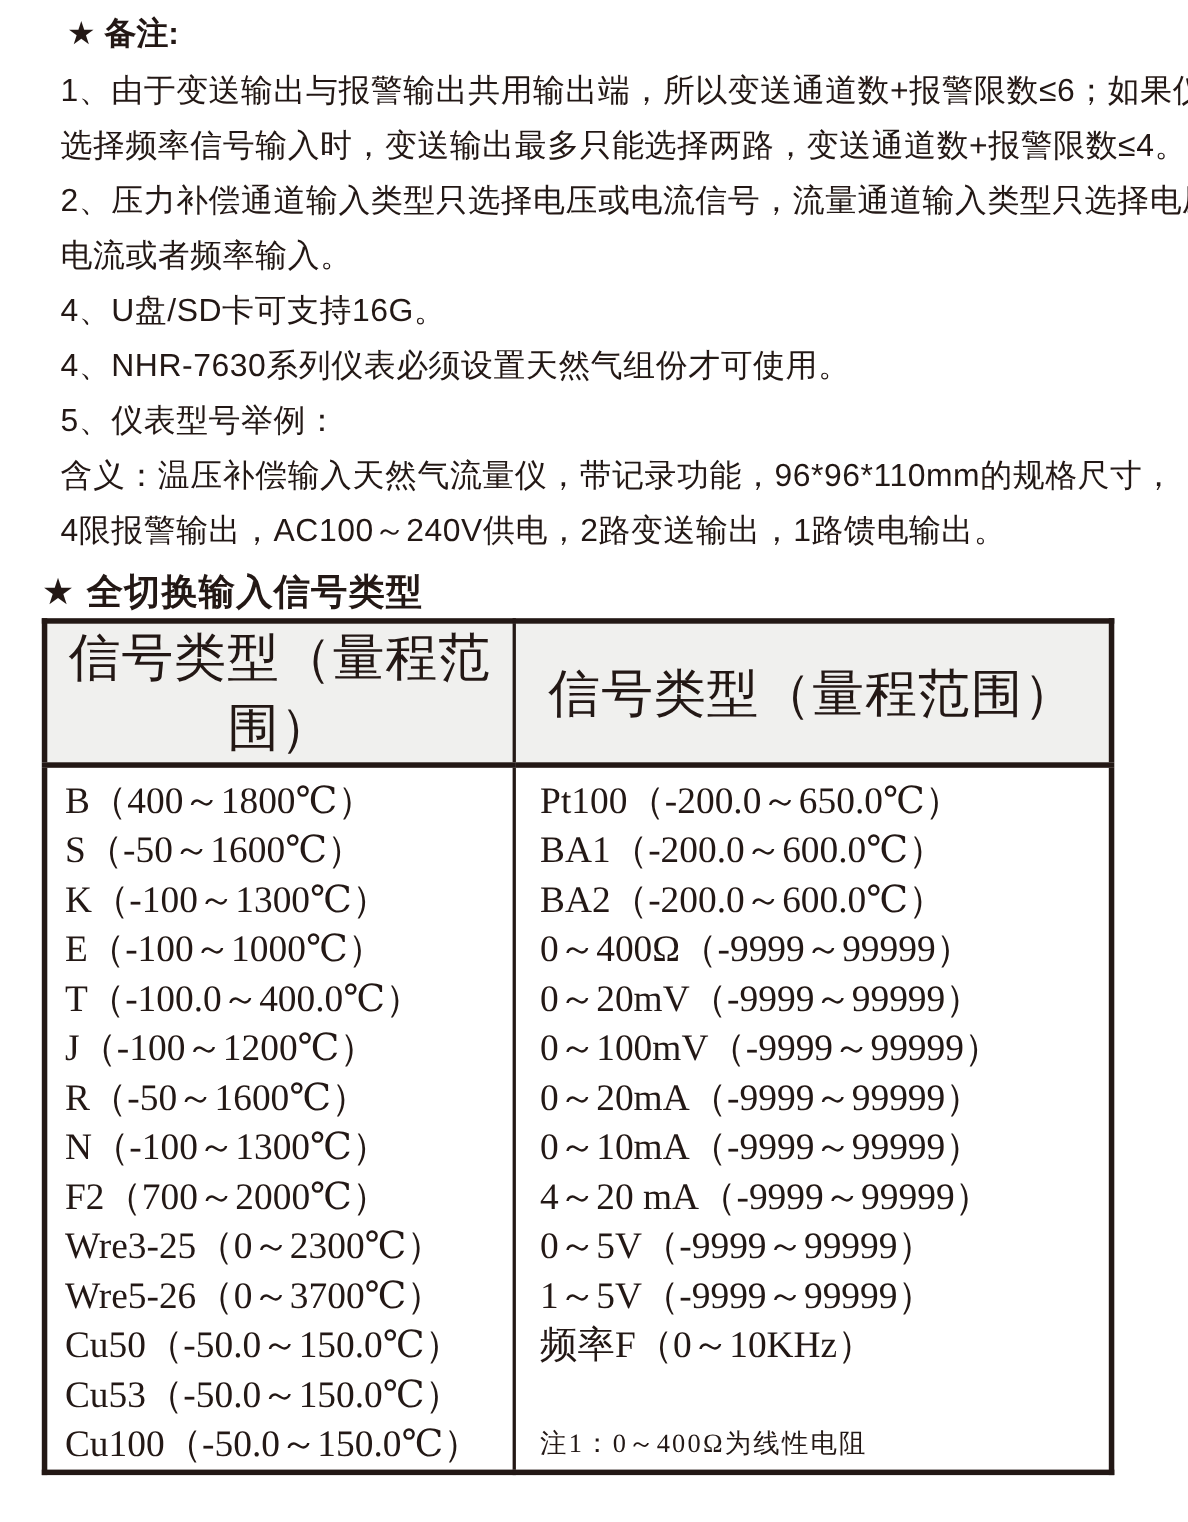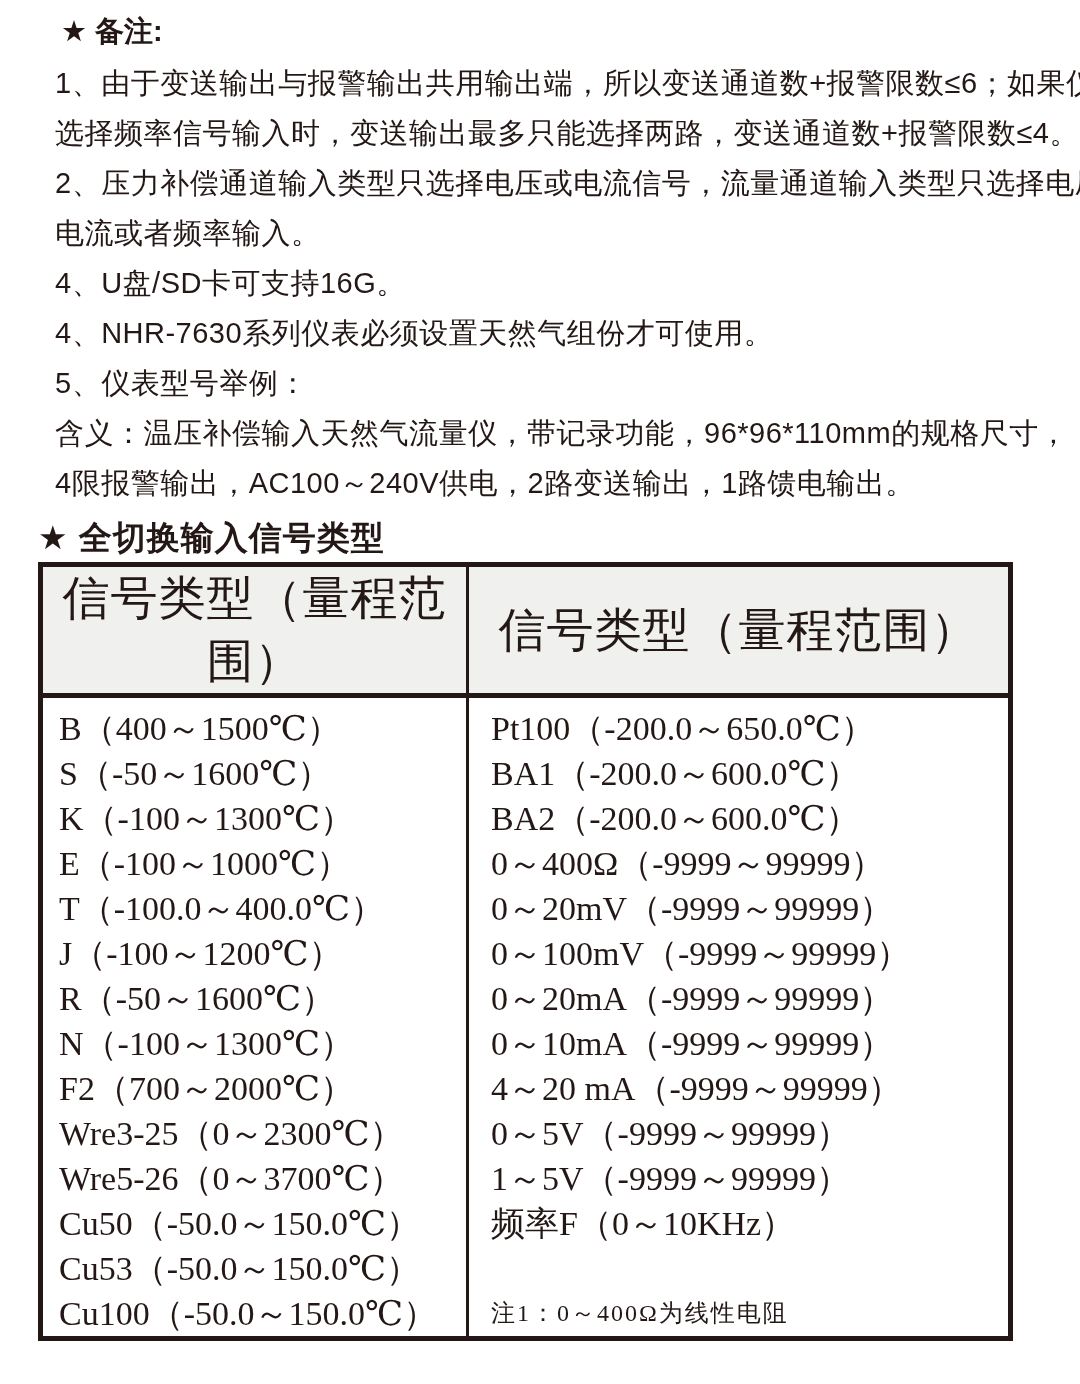--- a/index.html
+++ b/index.html
@@ -106,21 +106,21 @@
     <thead>
       <tr>
         <th>信号类型（量程范围）</th>
         <th>信号类型（量程范围）</th>
       </tr>
     </thead>
     <tbody>
       <tr>
         <td>
           <div>
-              <div class="cell-line">B（400～1500℃）</div>
+              <div class="cell-line">B（400～1800℃）</div>
               <div class="cell-line">S（-50～1600℃）</div>
               <div class="cell-line">K（-100～1300℃）</div>
               <div class="cell-line">E（-100～1000℃）</div>
               <div class="cell-line">T（-100.0～400.0℃）</div>
               <div class="cell-line">J（-100～1200℃）</div>
               <div class="cell-line">R（-50～1600℃）</div>
               <div class="cell-line">N（-100～1300℃）</div>
               <div class="cell-line">F2（700～2000℃）</div>
               <div class="cell-line">Wre3-25（0～2300℃）</div>
               <div class="cell-line">Wre5-26（0～3700℃）</div>

